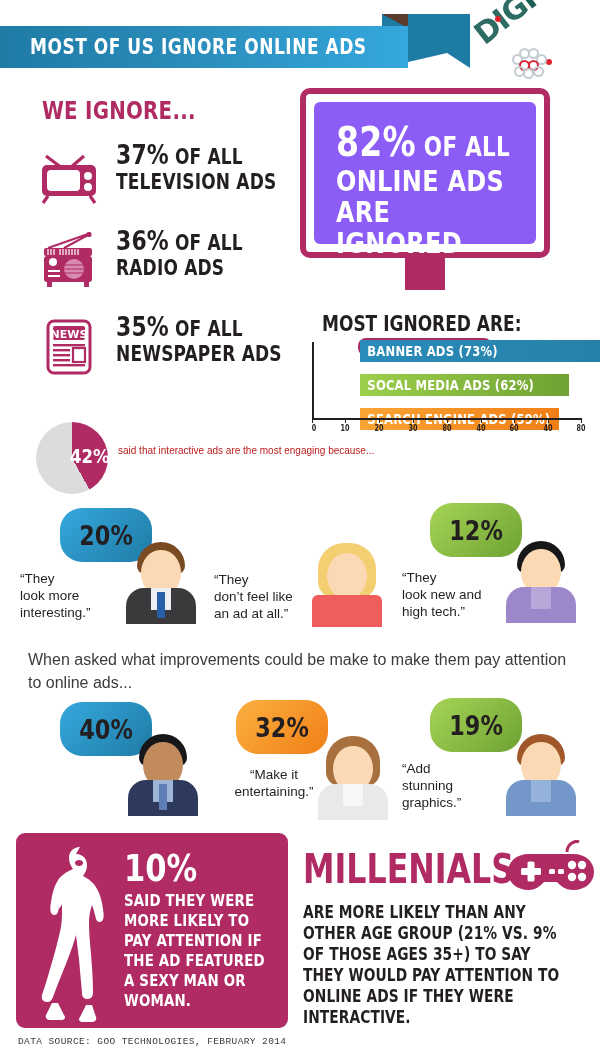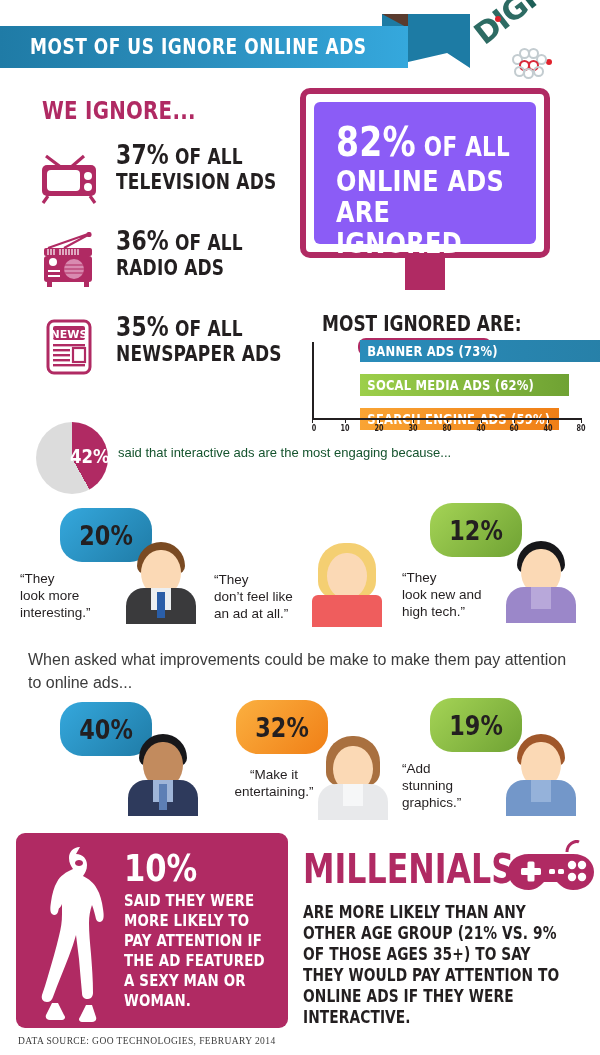--- a/index.html
+++ b/index.html
@@ -126,21 +126,21 @@
 
   
   .pie { position:absolute; left:36px; top:422px; width:72px; height:72px; border-radius:50%;
          background: conic-gradient(#b02a63 0deg 151deg, #dcdcdc 151deg 360deg); }
   .pie-lab {
     position:absolute; left:70px; top:444px; color:#fff;
     font-family:"DejaVu Sans Condensed","Liberation Sans",sans-serif;
     font-weight:700; font-size:20px; transform: scaleX(0.92); transform-origin:left center;
   }
   .pie-text {
-    position:absolute; left:118px; top:445px; font-size:13px; color:#14532d;
+    position:absolute; left:118px; top:445px; font-size:10px; color:#b91c1c;
     font-family:"Liberation Sans",sans-serif; white-space:nowrap;
   }
 
   
   .person-block { position:absolute; width:185px; height:130px; }
   .bubble {
     position:absolute; border-radius:22px; width:92px; height:54px;
     display:flex; align-items:center; justify-content:center;
   }
   .bubble .pct {
@@ -198,21 +198,21 @@
     position:absolute; left:303px; top:902px; width:290px;
     font-family:"DejaVu Sans Condensed","Liberation Sans",sans-serif;
     font-weight:700; font-size:17px; line-height:21px; color:#231f20;
     text-transform:uppercase; letter-spacing:0.1px;
     transform: scaleX(0.9); transform-origin:left top;
   }
 
   .footer {
     position:absolute; left:18px; top:1036px;
     font-size:9.5px; letter-spacing:0.4px; color:#3b3b3b;
-    font-family:Liberation Serif, serif; text-transform:uppercase;
+    font-family:Liberation Mono, monospace; text-transform:uppercase;
   }
 </style>
 </head>
 <body>
 
 <div class="page">
 
   <div class="banner-wrap">
     <div class="banner-tail"></div>
     <div class="banner-notch"></div>

